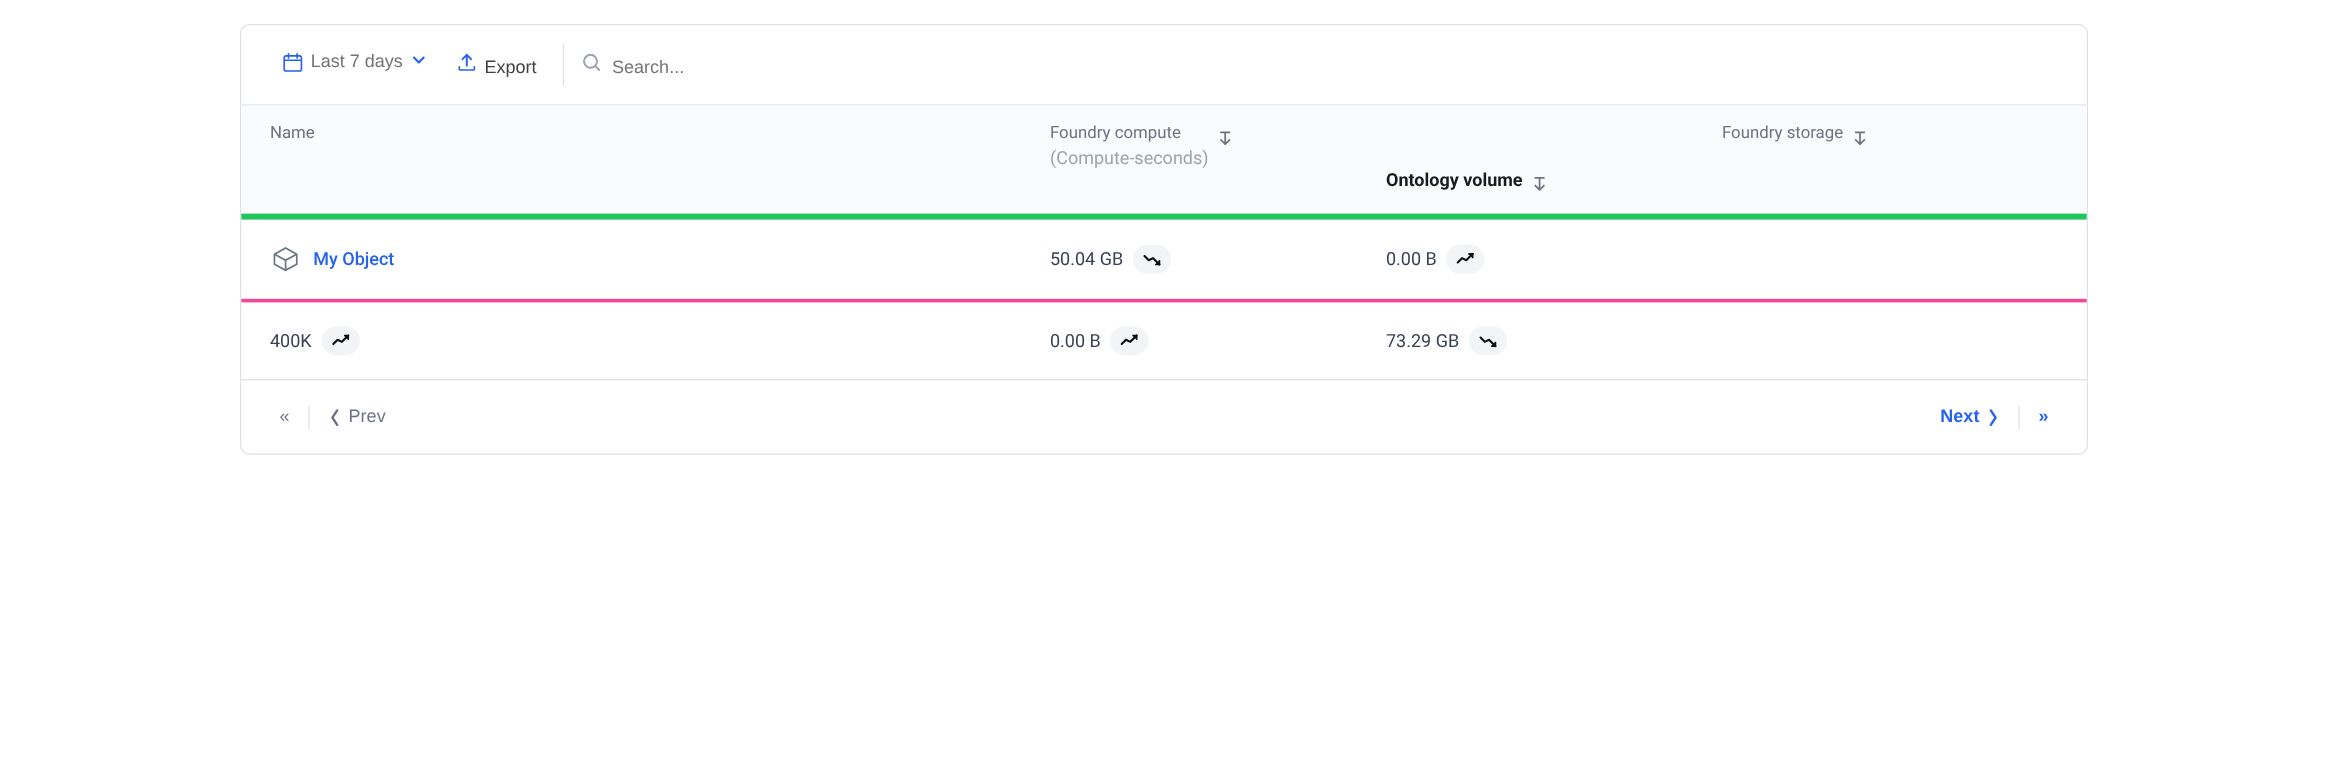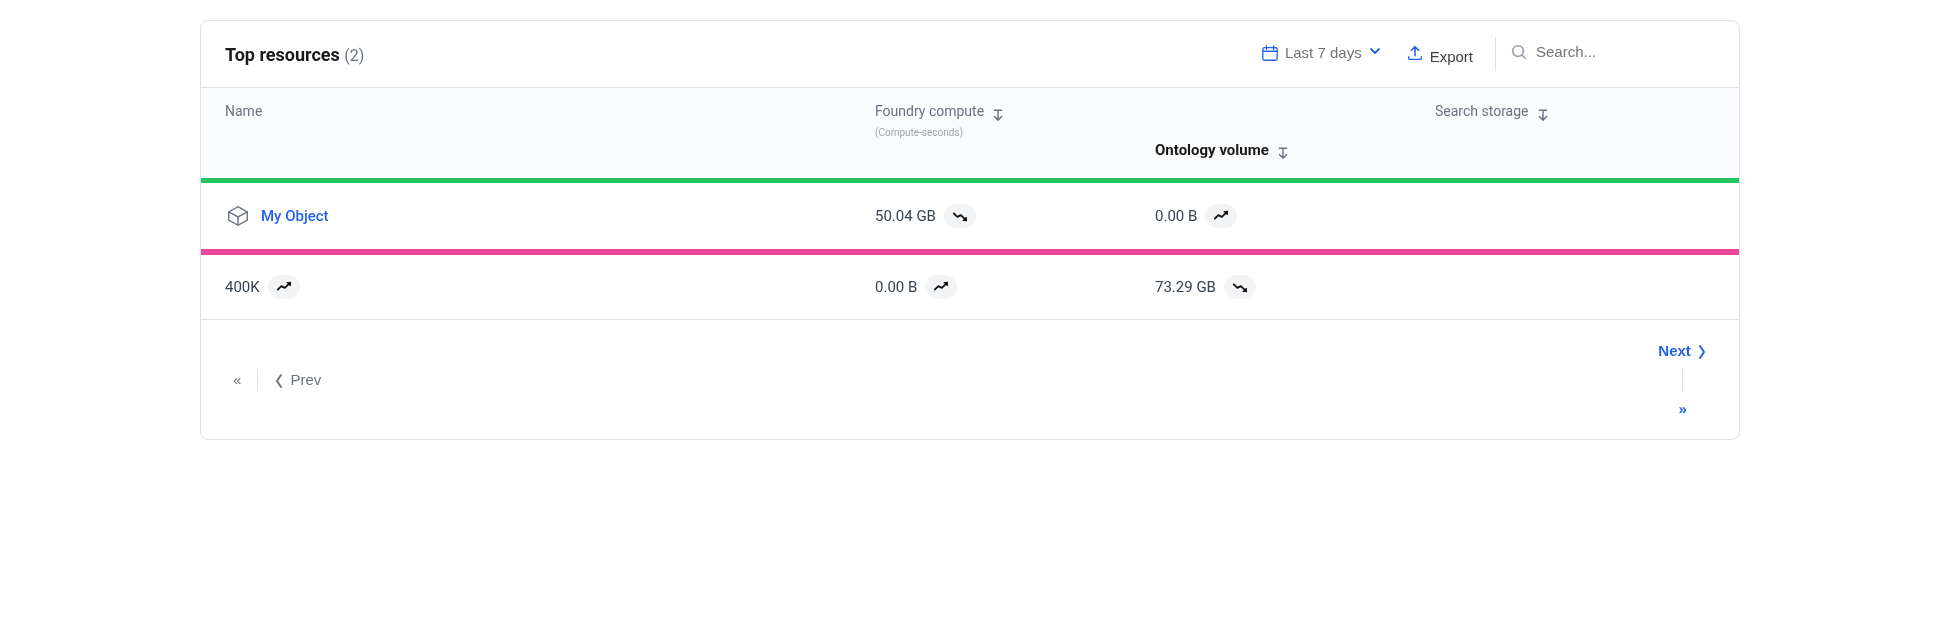--- a/index.html
+++ b/index.html
@@ -61,21 +61,21 @@
       font-size: 15px;
       font-weight: 500;
       cursor: pointer;
       padding: 6px 10px;
       border-radius: 4px;
       border: none;
       background: transparent;
     }
     .search-area {
       display: flex;
-      align-items: flex-start;
+      align-items: flex-end;
       gap: 8px;
       padding: 6px 14px;
       border-left: 1px solid #dde1e7;
       min-width: 220px;
     }
     .search-area input {
       border: none;
       outline: none;
       font-size: 15px;
       color: #9ca3af;
@@ -104,21 +104,21 @@
       color: #6b7280;
       font-size: 16px;
       margin-top: 2px;
       cursor: pointer;
     }
     
     .table-row {
       display: grid;
       grid-template-columns: 1fr 280px 280px 280px;
       padding: 20px 24px;
-      border-bottom: 6px solid #ec4899;
+      border-bottom: 3px solid #ec4899;
       align-items: center;
     }
     .table-row:last-child { border-bottom: none; }
     .resource-name {
       display: flex;
       align-items: center;
       gap: 10px;
       color: #2563eb;
       font-size: 15px;
       font-weight: 500;
@@ -160,21 +160,20 @@
     .footer-left {
       display: flex;
       align-items: center;
       gap: 4px;
     }
     .footer-right {
       margin-left: auto;
       display: flex;
       align-items: center;
       gap: 4px;
-      flex-direction: column;
     }
     .page-btn {
       color: #6b7280;
       font-size: 15px;
       font-weight: 500;
       padding: 6px 8px;
       border: none;
       background: transparent;
       cursor: pointer;
       border-radius: 4px;
@@ -200,24 +199,20 @@
       height: 26px;
       color: #6b7280;
     }
   </style>
 </head>
 <body>
 
 <div class="container">
 
   <div class="header">
-    <div class="header-title">
-      <span>Top resources</span>
-      <span class="count">(2)</span>
-    </div>
 
     <div class="header-controls">
       <button class="date-btn">
         <span>
           <svg width="18" height="18" viewBox="0 0 20 20" fill="none" xmlns="http://www.w3.org/2000/svg">
             <rect x="2" y="4" width="16" height="14" rx="2" stroke="#2563eb" stroke-width="1.5"></rect>
             <line x1="2" y1="8" x2="18" y2="8" stroke="#2563eb" stroke-width="1.5"></line>
             <line x1="6" y1="2" x2="6" y2="6" stroke="#2563eb" stroke-width="1.5" stroke-linecap="round"></line>
             <line x1="14" y1="2" x2="14" y2="6" stroke="#2563eb" stroke-width="1.5" stroke-linecap="round"></line>
           </svg>
@@ -254,40 +249,40 @@
 
   <div class="table-wrapper">
 
     <div class="table-head">
       <div class="col-header">
         <span class="col-header-text">Name</span>
       </div>
       <div class="col-header">
         <span class="col-header-text">
           Foundry compute<br>
-          <span style="font-size:10px;color:#9ca3af">(Compute-seconds)</span>
+          <span style="font-size:15px;color:#9ca3af">(Compute-seconds)</span>
         </span>
         <span class="sort-icon">
           <svg width="16" height="18" viewBox="0 0 16 20" fill="none">
             <path d="M4 14l4 4 4-4M8 18V8" stroke="#6b7280" stroke-width="1.6" stroke-linecap="round" stroke-linejoin="round"></path>
             <path d="M4 7h8" stroke="#6b7280" stroke-width="1.6" stroke-linecap="round"></path>
           </svg>
         </span>
       </div>
       <div class="col-header bold">
         <span class="col-header-text">Ontology volume</span>
         <span class="sort-icon">
           <svg width="16" height="18" viewBox="0 0 16 20" fill="none">
             <path d="M4 14l4 4 4-4M8 18V8" stroke="#6b7280" stroke-width="1.6" stroke-linecap="round" stroke-linejoin="round"></path>
             <path d="M4 7h8" stroke="#6b7280" stroke-width="1.6" stroke-linecap="round"></path>
           </svg>
         </span>
       </div>
       <div class="col-header">
-        <span class="col-header-text">Search storage</span>
+        <span class="col-header-text">Foundry storage</span>
         <span class="sort-icon">
           <svg width="16" height="18" viewBox="0 0 16 20" fill="none">
             <path d="M4 14l4 4 4-4M8 18V8" stroke="#6b7280" stroke-width="1.6" stroke-linecap="round" stroke-linejoin="round"></path>
             <path d="M4 7h8" stroke="#6b7280" stroke-width="1.6" stroke-linecap="round"></path>
           </svg>
         </span>
       </div>
     </div>
 
     <div class="table-row">

